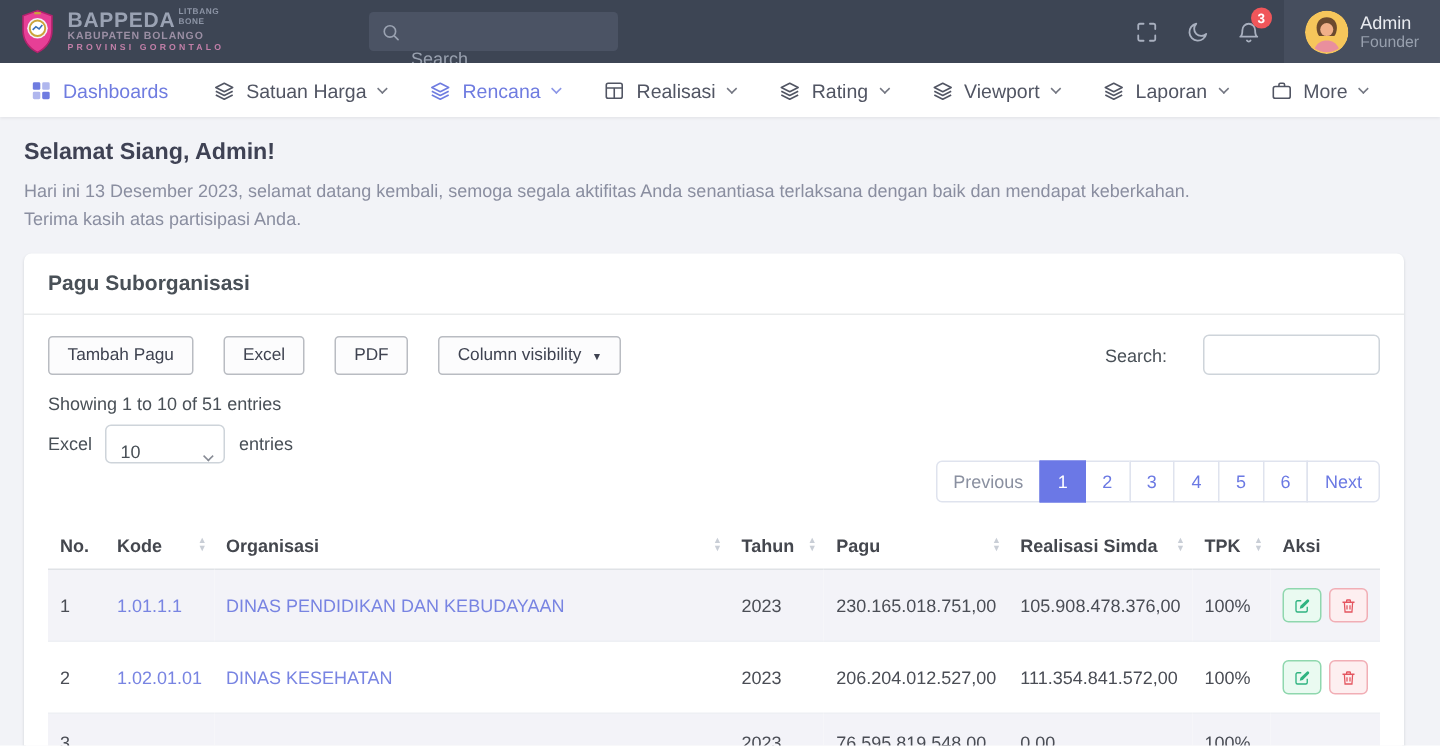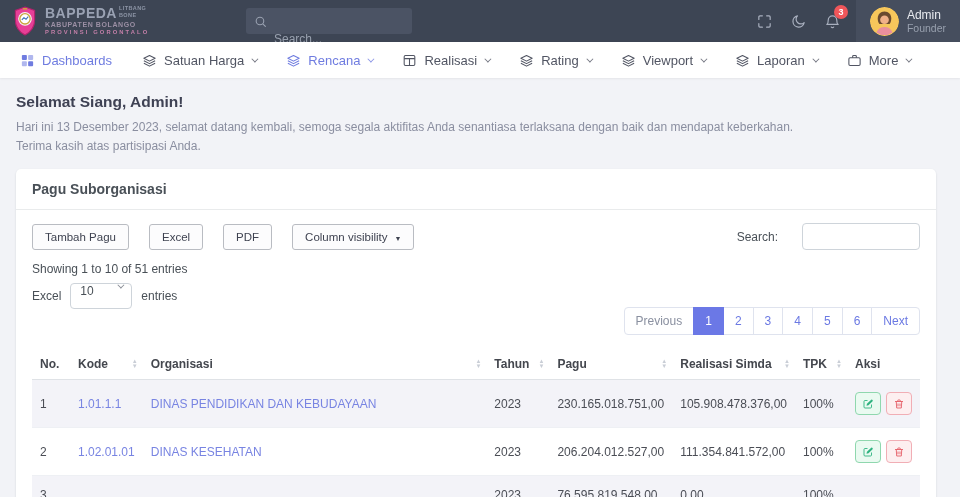--- a/index.html
+++ b/index.html
@@ -60,21 +60,21 @@
   .dt-btn { font-size:11.5px; color:#3f4351; background:#fcfcfd; border:1px solid #b9bcc2; border-radius:3px;
     padding:6px 12px; cursor:pointer; display:flex; align-items:center; gap:7px; }
   .caret::after { content:"▼"; font-size:7px; color:#3f4351; }
   .dt-search { margin-left:auto; display:flex; align-items:center; gap:24px; }
   .dt-search label { font-size:12px; color:#495057; }
   .dt-search input { width:118px; height:27px; border:1px solid #ced4da; border-radius:4px; outline:none;
     font-size:12px; padding:0 8px; color:#495057; }
 
   .dt-info { margin-top:12px; font-size:12px; color:#495057; }
   .dt-length { margin-top:7px; display:flex; align-items:center; gap:9px; font-size:12px; color:#495057; }
-  .dt-select { width:62px; height:26px; border:1px solid #ced4da; border-radius:4px; display:flex; align-items:flex-start;
+  .dt-select { width:80px; height:26px; border:1px solid #ced4da; border-radius:4px; display:flex; align-items:flex-end;
     justify-content:space-between; padding:0 9px; cursor:pointer; font-size:12px; color:#495057; }
   .dt-select .chev { color:#6a6f7b; }
 
   .dt-paginate { display:flex; justify-content:flex-end; margin-top:-2px; }
   .page-group { display:flex; }
   .page-btn { min-width:30px; height:28px; padding:2px 11px; background:#fff; border:1px solid #dfe3ee;
     margin-left:-1px; display:flex; align-items:center; justify-content:center; font-size:12px;
     color:#6b79e3; cursor:pointer; }
   .page-btn.prev { border-radius:4px 0 0 4px; color:#8a90a0; margin-left:0; }
   .page-btn.next { border-radius:0 4px 4px 0; }

